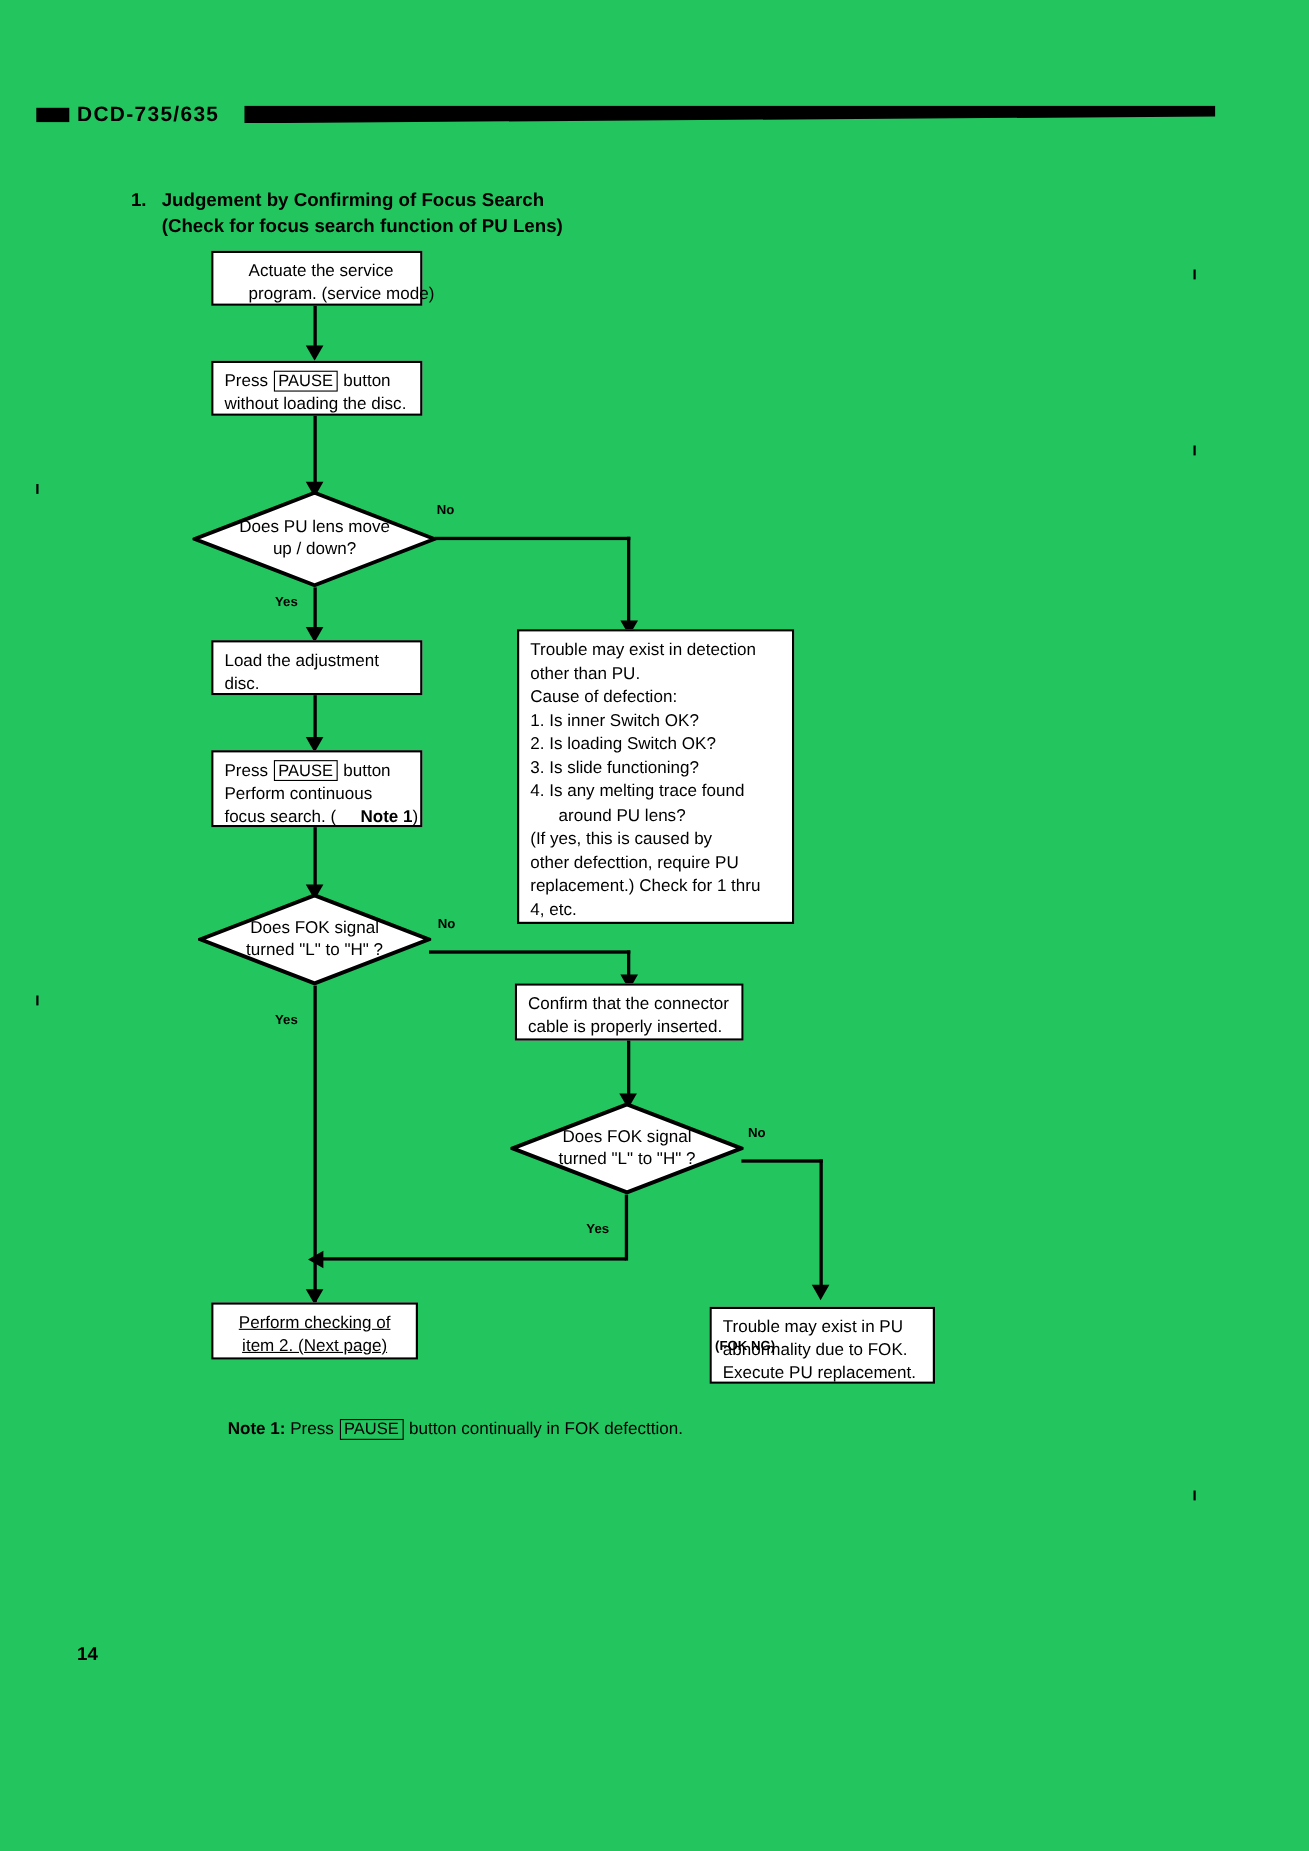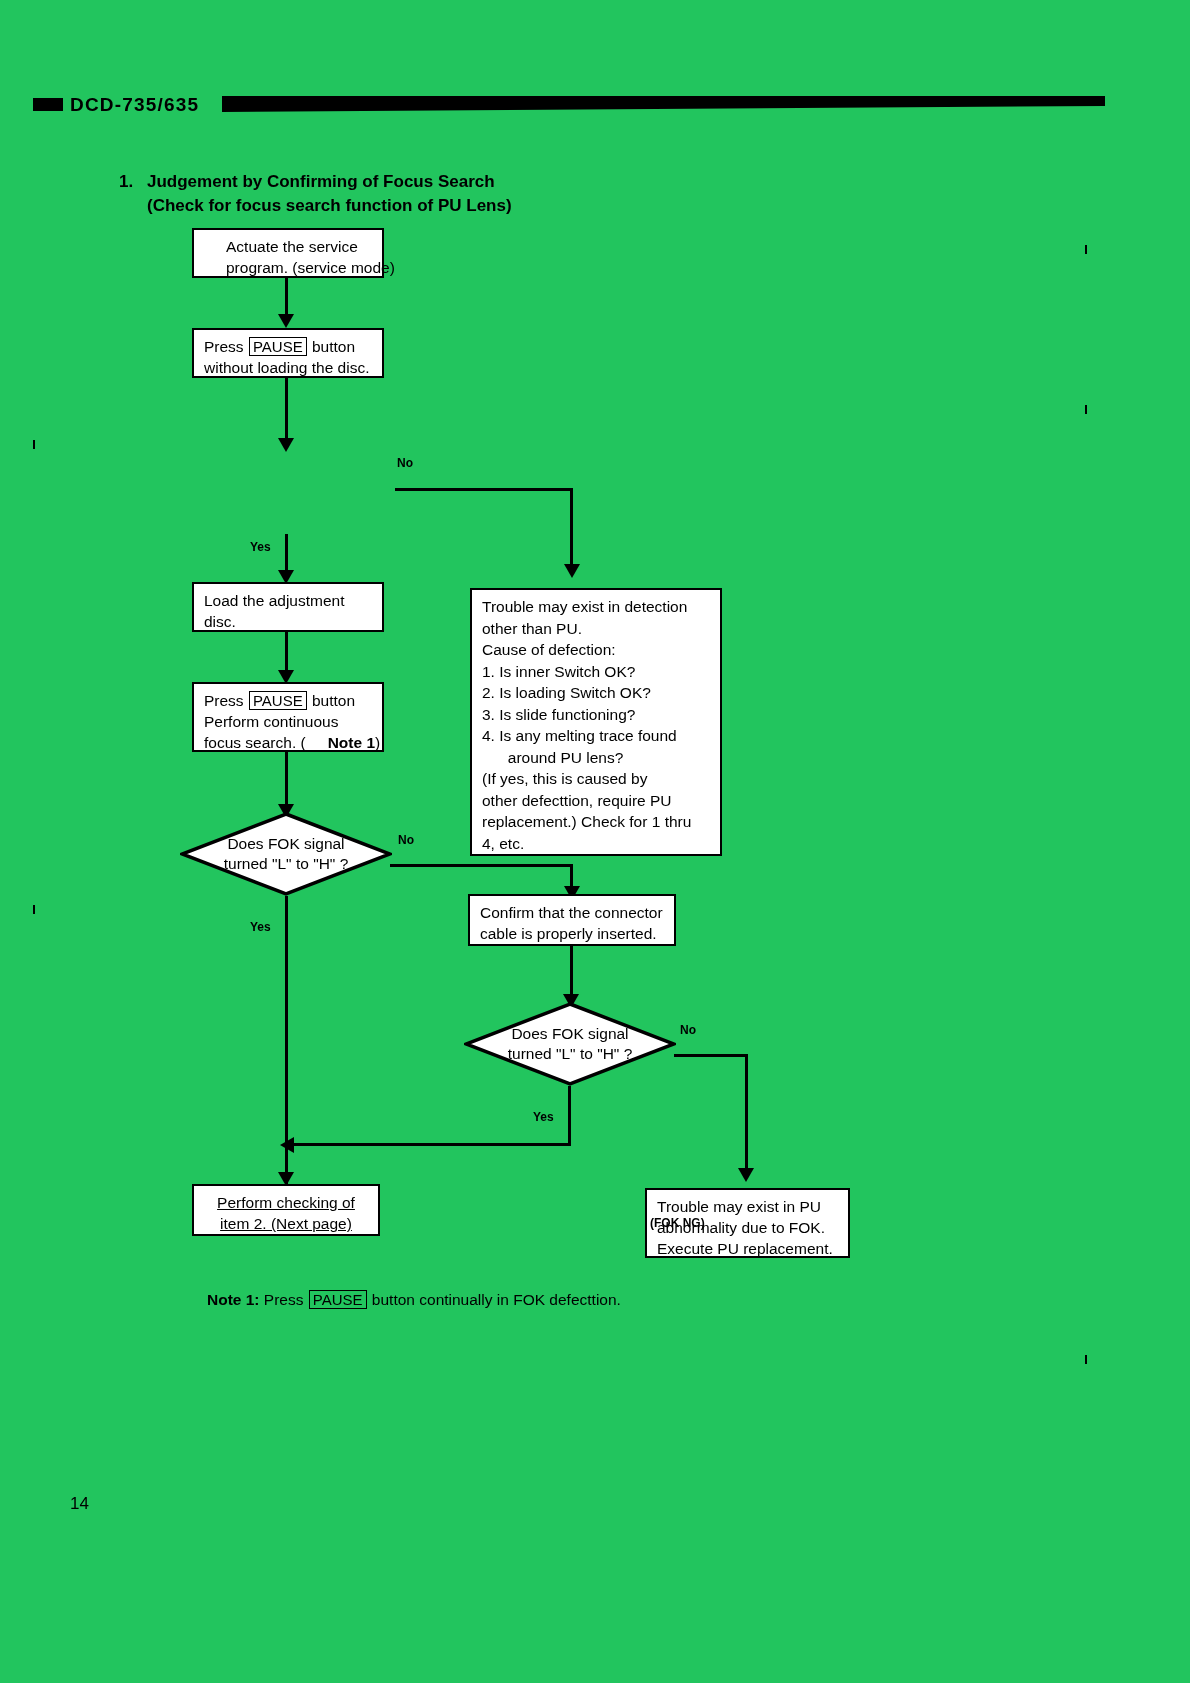--- a/index.html
+++ b/index.html
@@ -134,21 +134,21 @@
 
   .note {
     position: absolute;
     font-size: 15.5px;
     white-space: nowrap;
   }
   .pageno {
     position: absolute;
     left: 70px; top: 1494px;
     font-size: 17px;
-    font-weight: normal;
+    font-weight: bold;
     text-align: center;
   }
   .tick {
     position: absolute;
     background: #000;
     width: 2px; height: 9px;
   }
 </style>
 </head>
 <body>
@@ -176,20 +176,29 @@
       <span>Press</span>
       <span class="kbd">PAUSE</span>
       <span>button</span>
     </div>
     <div class="ln">without loading the disc.</div>
   </div>
 
   <div class="vline" style="left:285px; top:378px; height:70px;"></div>
   <div class="arrow-down" style="left:278px; top:438px;"></div>
 
+  <div class="diamond" style="left:175px; top:446px; width:222px; height:88px;">
+    <svg width="222" height="88" viewBox="0 0 222 88">
+      <polygon points="111,2 220,44 111,86 2,44" fill="#ffffff" stroke="#000000" stroke-width="3.5"></polygon>
+    </svg>
+    <div class="dtext">
+      <div>Does PU lens move</div>
+      <div>up / down?</div>
+    </div>
+  </div>
 
   <div class="lbl" style="left:397px; top:456px;">No</div>
   <div class="hline" style="left:395px; top:488px; width:178px;"></div>
   <div class="vline" style="left:570px; top:488px; height:84px;"></div>
   <div class="arrow-down" style="left:564px; top:564px;"></div>
 
   <div class="lbl" style="left:250px; top:540px;">Yes</div>
   <div class="vline" style="left:285px; top:534px; height:46px;"></div>
   <div class="arrow-down" style="left:278px; top:570px;"></div>
 
@@ -228,21 +237,21 @@
 
   <div class="lbl" style="left:398px; top:833px;">No</div>
   <div class="hline" style="left:390px; top:864px; width:183px;"></div>
   <div class="vline" style="left:570px; top:864px; height:30px;"></div>
   <div class="arrow-down" style="left:564px; top:886px;"></div>
 
   <div class="lbl" style="left:250px; top:920px;">Yes</div>
   <div class="vline" style="left:285px; top:896px; height:288px;"></div>
   <div class="arrow-down" style="left:278px; top:1172px;"></div>
 
-  <div class="box" style="left:470px; top:588px; width:252px; height:268px; line-height:21.5px;">
+  <div class="box" style="left:470px; top:572px; width:252px; height:268px; line-height:21.5px;">
     <div class="ln">Trouble may exist in detection</div>
     <div class="ln">other than PU.</div>
     <div class="ln">Cause of defection:</div>
     <div class="ln">1. Is inner Switch OK?</div>
     <div class="ln">2. Is loading Switch OK?</div>
     <div class="ln">3. Is slide functioning?</div>
     <div class="ln">4. Is any melting trace found</div>
     <div class="ln" style="white-space:pre;">      around PU lens?</div>
     <div class="ln">(If yes, this is caused by</div>
     <div class="ln">other defecttion, require PU</div>

